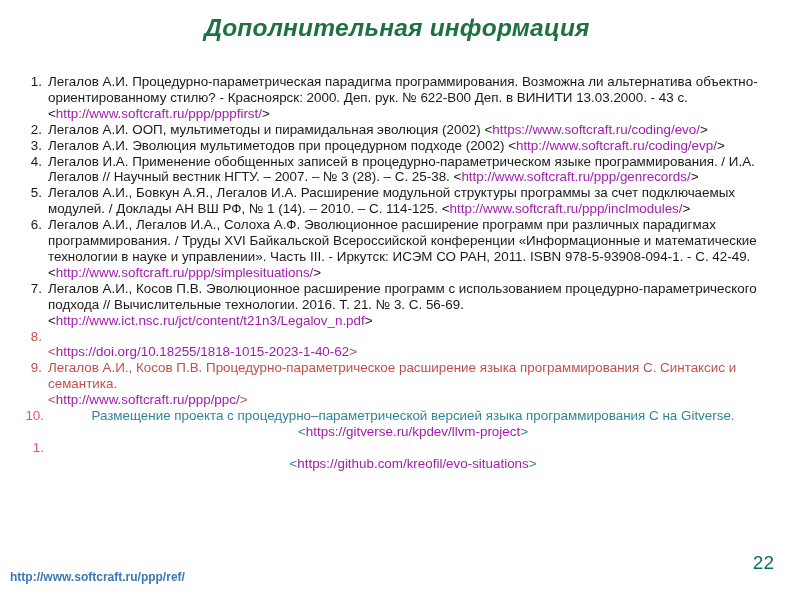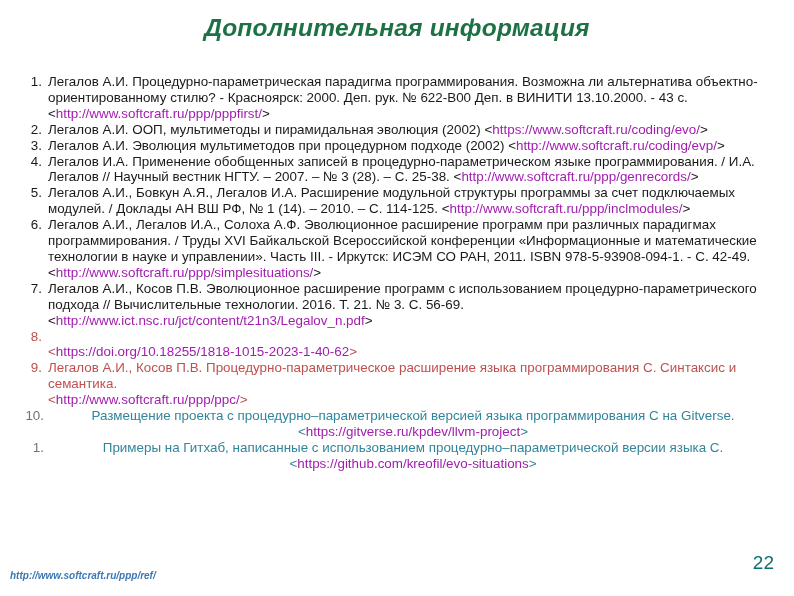--- a/index.html
+++ b/index.html
@@ -73,38 +73,37 @@
   }
 
   
   .ref-item.tone-dark  .ref-num,
   .ref-item.tone-dark  .ref-body { color: #1a1a1a; }
 
   .ref-item.tone-red   .ref-num,
   .ref-item.tone-red   .ref-body { color: #C0504D; }
 
   .ref-item.tone-teal  .ref-body { color: #31859B; }
-  .ref-item.tone-teal  .ref-num  { color: #737373; }
+  .ref-item.tone-teal  .ref-num  { color: #ec4899; }
 
   .ref-item.tone-teal .ref-num { width: 30px; padding-right: 0; }
   .ref-item.tone-teal .ref-body { padding-left: 0px; text-align: center; }
 
   a.link, .link {
     color: #a21caf;
     text-decoration: none;
     word-break: break-all;
   }
 
   #footer-url {
     position: absolute;
     left: 10px;
     top: 570px;
-    font-size: 10px;
+    font-size: 12px;
     font-weight: bold;
-    font-style: italic;
     color: #3C78B4;
     font-family: "Liberation Sans", sans-serif;
   }
 
   #page-number {
     position: absolute;
     right: 20px;
     top: 552px;
     font-size: 19px;
     font-weight: normal;
@@ -115,21 +114,21 @@
 </head>
 <body>
 
 <div id="slide">
 
   <div id="slide-title">Дополнительная информация</div>
 
   <ol id="ref-list">
       <li class="ref-item tone-dark">
         <span class="ref-num">1.</span>
-        <span class="ref-body"><span>Легалов А.И. Процедурно-параметрическая парадигма программирования. Возможна ли альтернатива объектно-ориентированному стилю? - Красноярск: 2000. Деп. рук. № 622-В00 Деп. в ВИНИТИ 13.10.2000. - 43 с.</span><br><span>&lt;</span><span class="link">http://www.softcraft.ru/ppp/pppfirst/</span><span>&gt;</span></span>
+        <span class="ref-body"><span>Легалов А.И. Процедурно-параметрическая парадигма программирования. Возможна ли альтернатива объектно-ориентированному стилю? - Красноярск: 2000. Деп. рук. № 622-В00 Деп. в ВИНИТИ 13.03.2000. - 43 с.</span><br><span>&lt;</span><span class="link">http://www.softcraft.ru/ppp/pppfirst/</span><span>&gt;</span></span>
       </li>
       <li class="ref-item tone-dark">
         <span class="ref-num">2.</span>
         <span class="ref-body"><span>Легалов А.И. ООП, мультиметоды и пирамидальная эволюция (2002)</span><span> &lt;</span><span class="link">https://www.softcraft.ru/coding/evo/</span><span>&gt;</span></span>
       </li>
       <li class="ref-item tone-dark">
         <span class="ref-num">3.</span>
         <span class="ref-body"><span>Легалов А.И. Эволюция мультиметодов при процедурном подходе (2002)</span><span> &lt;</span><span class="link">http://www.softcraft.ru/coding/evp/</span><span>&gt;</span></span>
       </li>
       <li class="ref-item tone-dark">
@@ -155,21 +154,21 @@
       <li class="ref-item tone-red">
         <span class="ref-num">9.</span>
         <span class="ref-body"><span>Легалов А.И., Косов П.В. Процедурно-параметрическое расширение языка программирования С. Синтаксис и семантика.</span><br><span>&lt;</span><span class="link">http://www.softcraft.ru/ppp/ppc/</span><span>&gt;</span></span>
       </li>
       <li class="ref-item tone-teal">
         <span class="ref-num">10.</span>
         <span class="ref-body"><span>Размещение проекта с процедурно–параметрической версией языка программирования C на Gitverse.</span><br><span>&lt;</span><span class="link">https://gitverse.ru/kpdev/llvm-project</span><span>&gt;</span></span>
       </li>
       <li class="ref-item tone-teal">
         <span class="ref-num">1.</span>
-        <span class="ref-body"><span>Примеры на Гитхаб, написанные с использованием процедурно–параметрической версии языка C.</span><br><span>&lt;</span><span class="link">https://github.com/kreofil/evo-situations</span><span>&gt;</span></span>
+        <span class="ref-body"><br><span>&lt;</span><span class="link">https://github.com/kreofil/evo-situations</span><span>&gt;</span></span>
       </li>
     </ol>
 
   <div id="footer-url">http://www.softcraft.ru/ppp/ref/</div>
 
   <div id="page-number">22</div>
 
 </div>
 
 </body></html>

